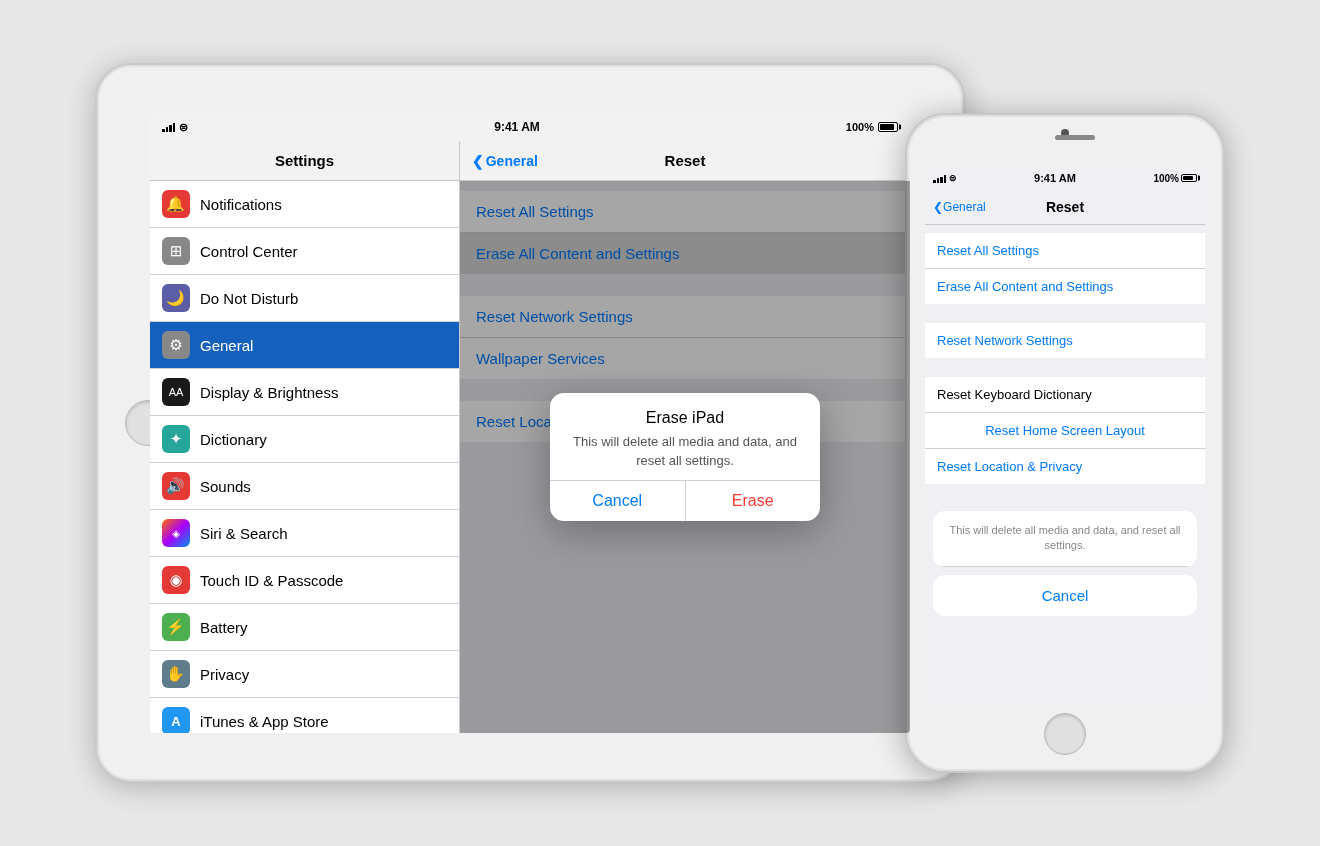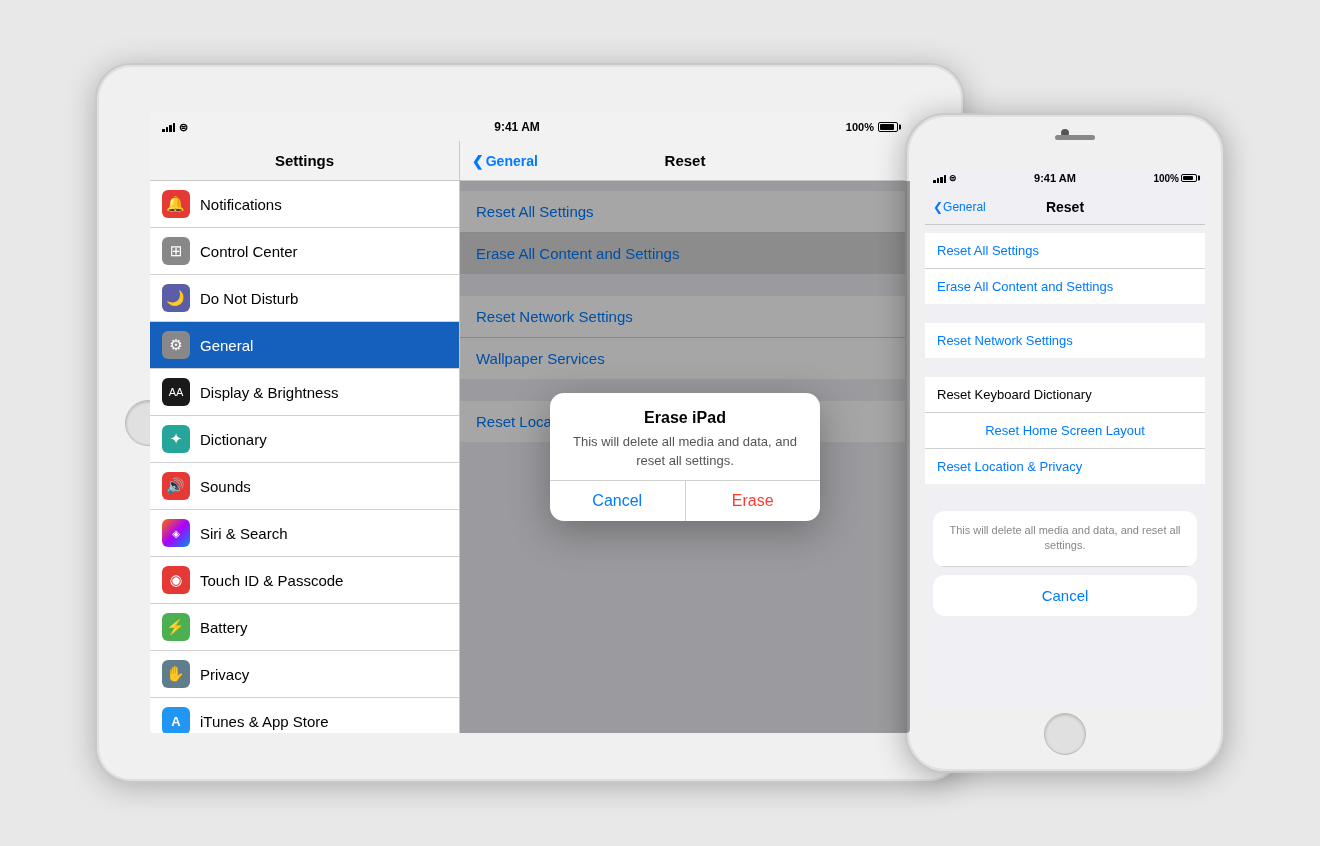--- a/index.html
+++ b/index.html
@@ -185,21 +185,21 @@
       width: 270px;
       overflow: hidden;
       box-shadow: 0 10px 40px rgba(0,0,0,0.3);
     }
     .ipad-dialog-content {
       padding: 16px 16px 10px;
       text-align: center;
     }
     .ipad-dialog-title {
       font-size: 16px;
-      font-weight: 700;
+      font-weight: 400;
       color: #000;
       margin-bottom: 6px;
     }
     .ipad-dialog-message {
       font-size: 13px;
       color: #555;
       line-height: 1.4;
     }
     .ipad-dialog-buttons {
       display: flex;

